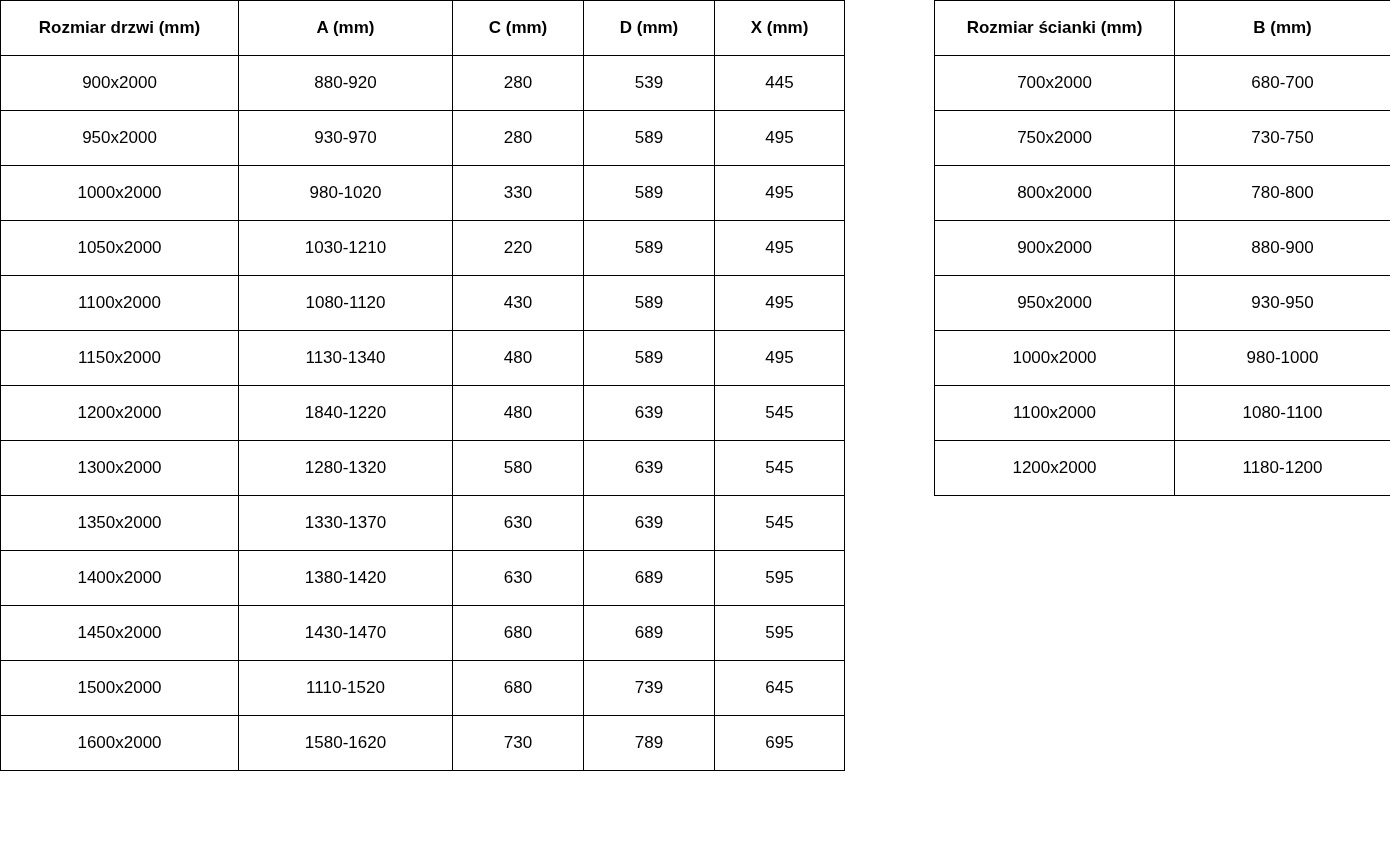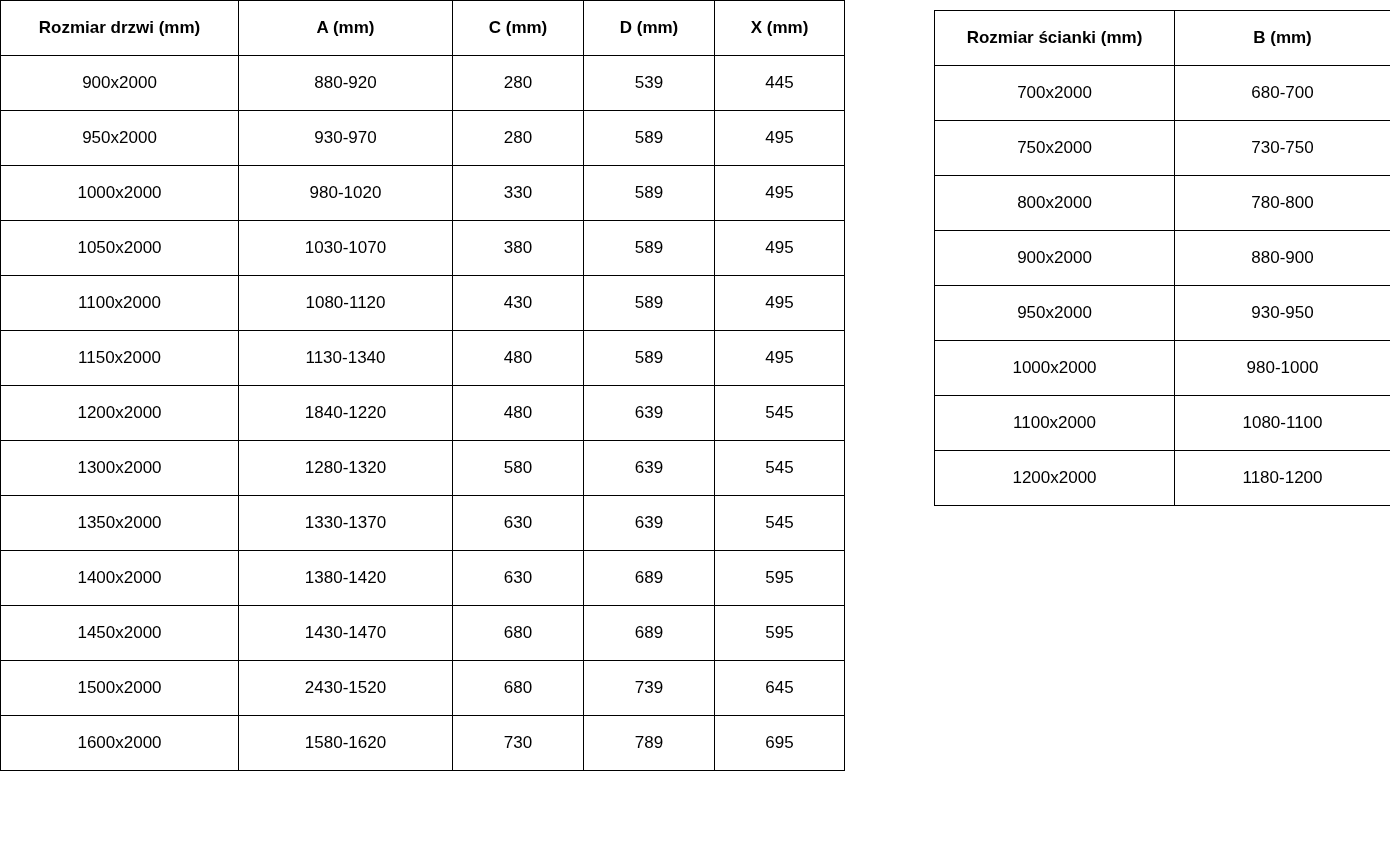--- a/index.html
+++ b/index.html
@@ -51,21 +51,21 @@
   #doors-table col.c0 { width: 238px; }
   #doors-table col.c1 { width: 214px; }
   #doors-table col.c2 { width: 131px; }
   #doors-table col.c3 { width: 131px; }
   #doors-table col.c4 { width: 130px; }
 
   
   #wall-table {
     position: absolute;
     left: 934px;
-    top: 10px;
+    top: 0px;
     width: 456px;
   }
   #wall-table col.w0 { width: 240px; }
   #wall-table col.w1 { width: 216px; }
 </style>
 </head>
 <body>
 
 <div class="page">
 
@@ -103,22 +103,22 @@
       </tr>
       <tr>
         <td>1000x2000</td>
         <td>980-1020</td>
         <td>330</td>
         <td>589</td>
         <td>495</td>
       </tr>
       <tr>
         <td>1050x2000</td>
-        <td>1030-1070</td>
-        <td>380</td>
+        <td>1030-1210</td>
+        <td>220</td>
         <td>589</td>
         <td>495</td>
       </tr>
       <tr>
         <td>1100x2000</td>
         <td>1080-1120</td>
         <td>430</td>
         <td>589</td>
         <td>495</td>
       </tr>
@@ -159,21 +159,21 @@
       </tr>
       <tr>
         <td>1450x2000</td>
         <td>1430-1470</td>
         <td>680</td>
         <td>689</td>
         <td>595</td>
       </tr>
       <tr>
         <td>1500x2000</td>
-        <td>2430-1520</td>
+        <td>1110-1520</td>
         <td>680</td>
         <td>739</td>
         <td>645</td>
       </tr>
       <tr>
         <td>1600x2000</td>
         <td>1580-1620</td>
         <td>730</td>
         <td>789</td>
         <td>695</td>

